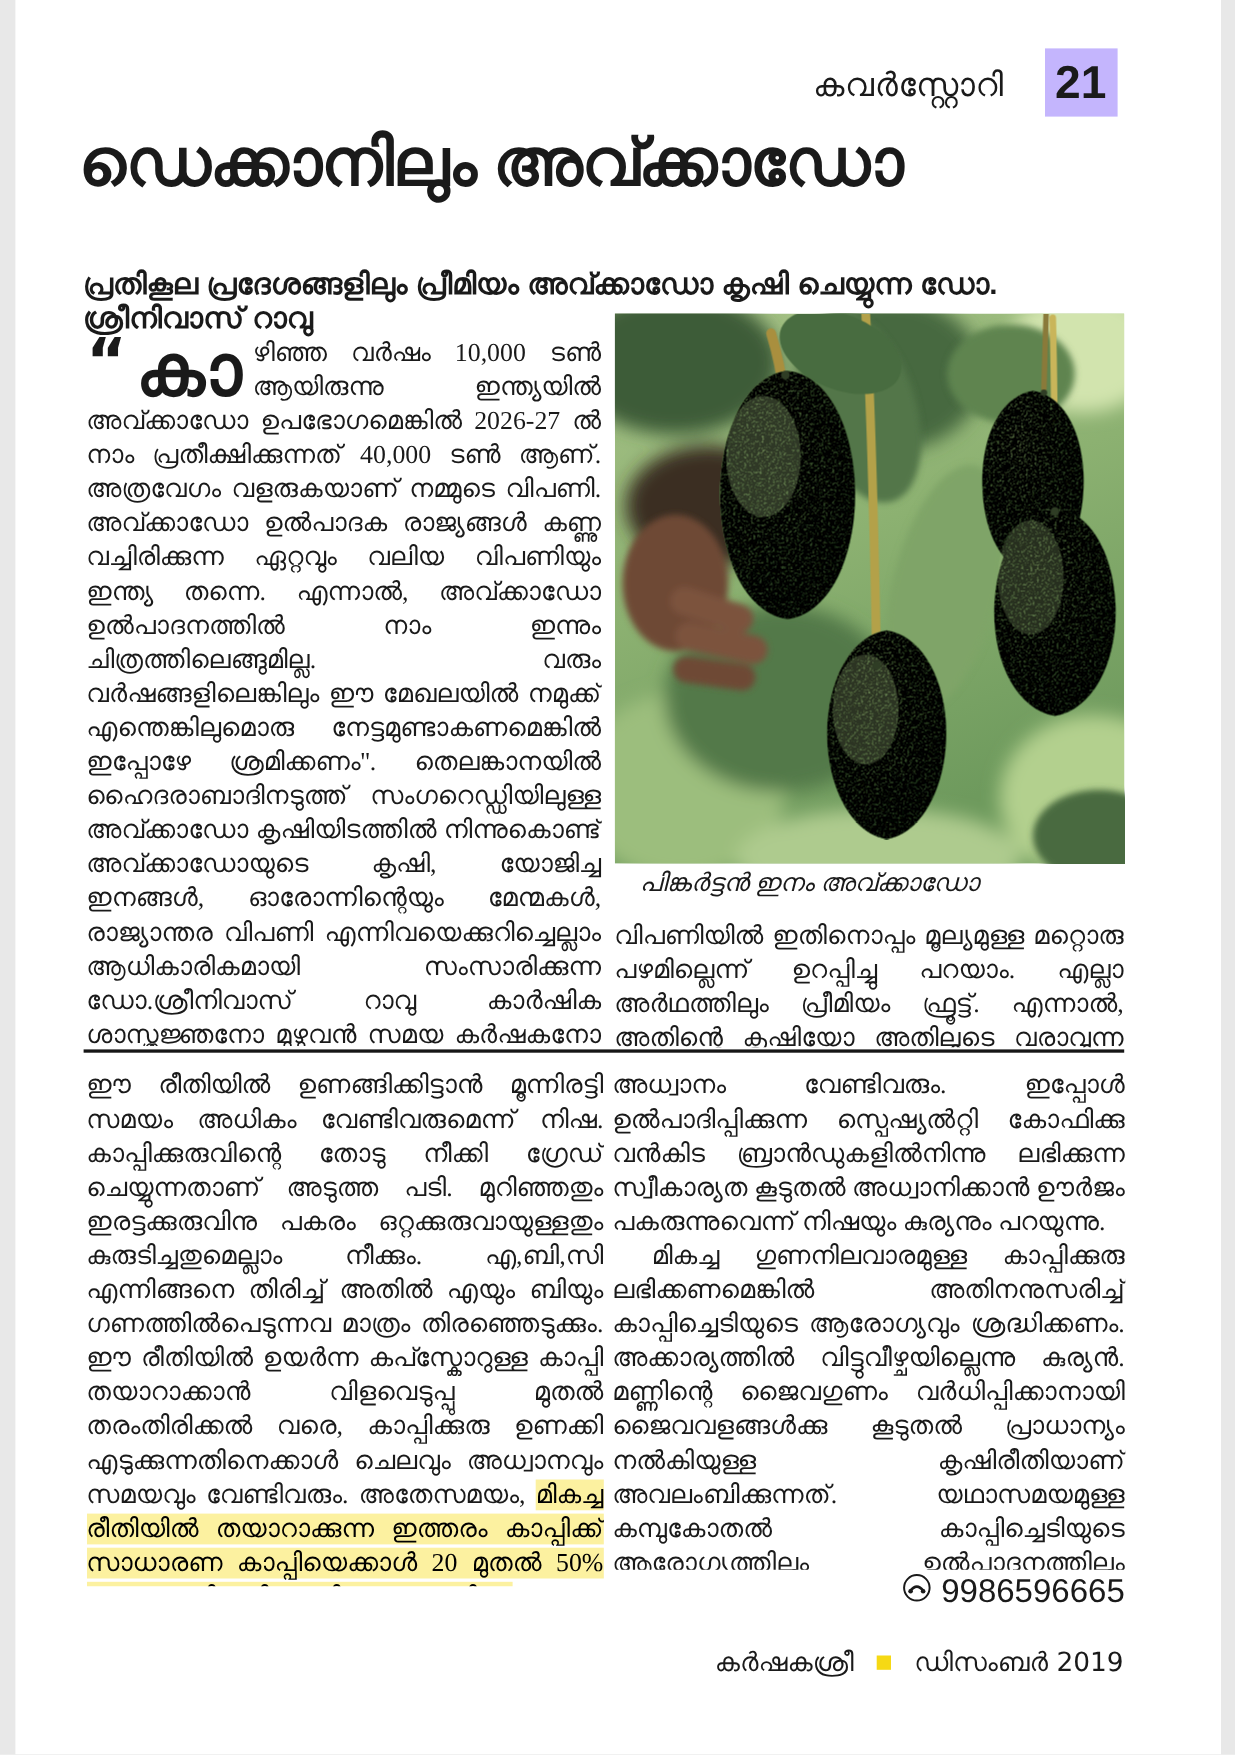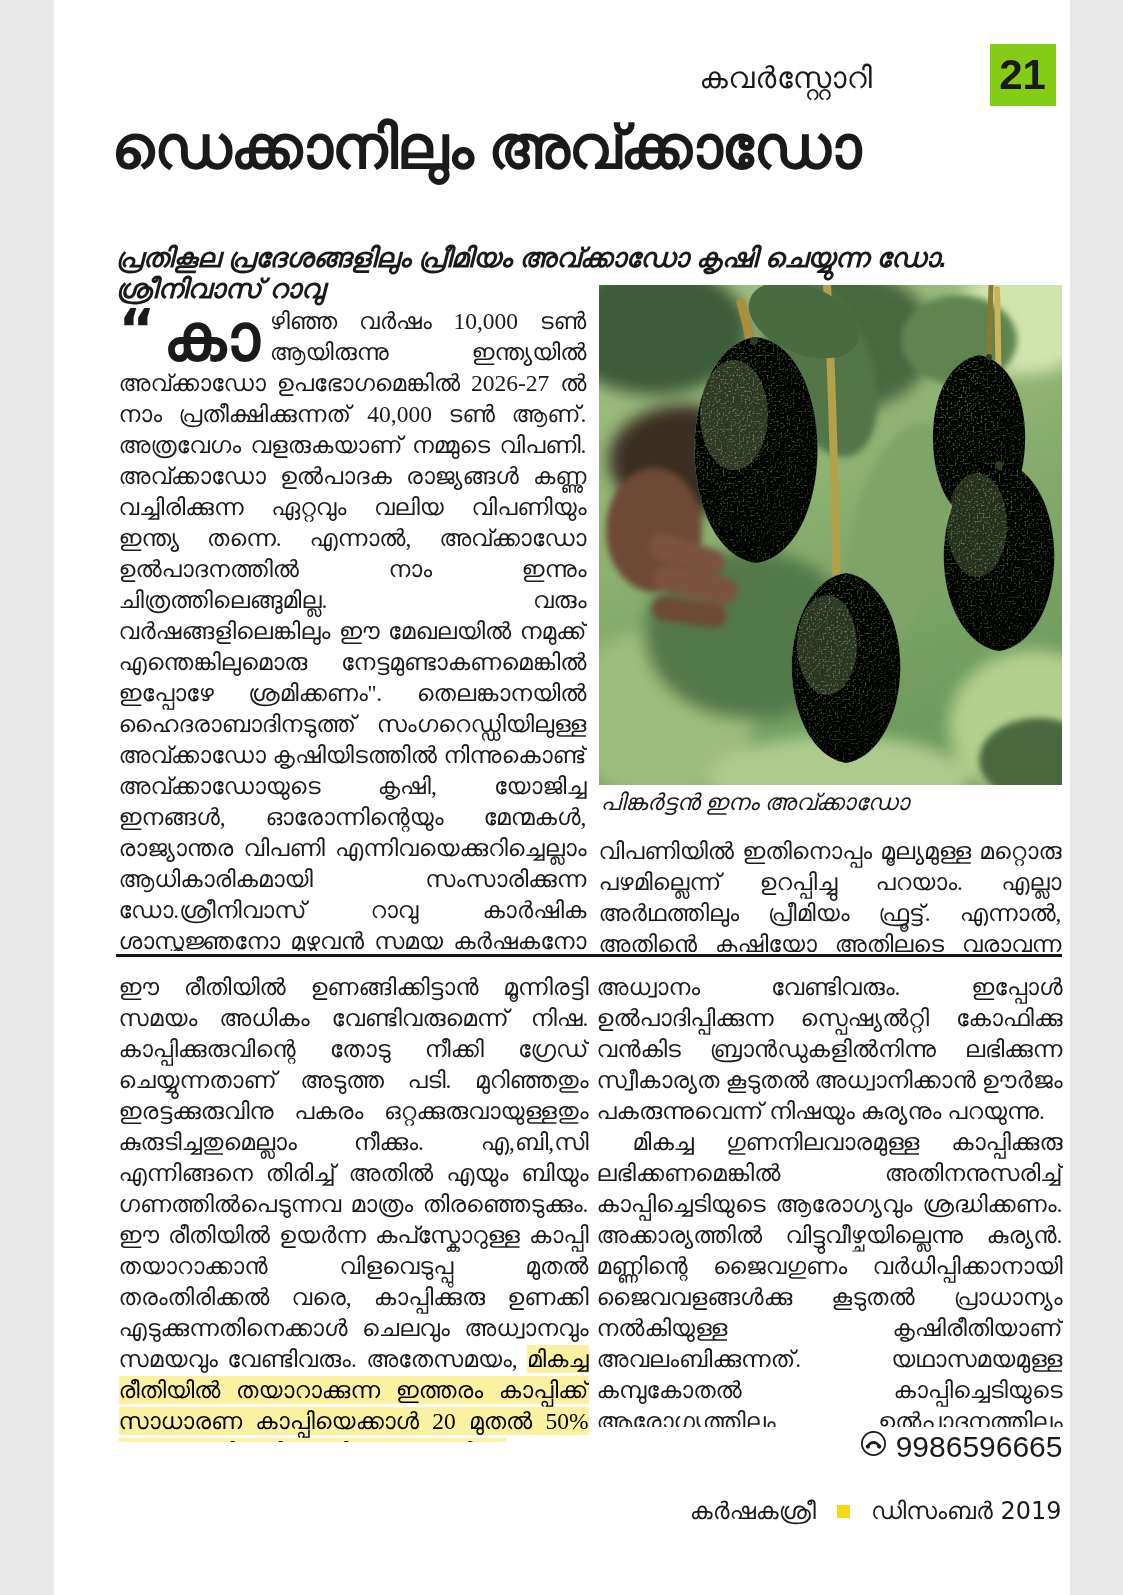--- a/index.html
+++ b/index.html
@@ -1,41 +1,41 @@
 <!DOCTYPE html>
 <html><head>
 <meta charset="utf-8">
 <style>
   html,body{margin:0;padding:0;background:#e8e8e8;}
-  .page{position:relative;width:1016px;height:1595px;background:#ffffff;overflow:hidden;
+  .page{position:relative;width:1096px;height:1595px;background:#ffffff;overflow:hidden;
         color:#1a1a1a;font-family:"Liberation Serif","DejaVu Serif",serif;margin:0 auto;}
   
   .kicker{position:absolute;top:60px;right:197px;font-size:30px;letter-spacing:.5px;
           font-family:"DejaVu Sans","Liberation Sans",sans-serif;}
   .pagenum{position:absolute;left:936px;top:44px;width:66px;height:62px;display:flex;
            align-items:center;justify-content:center;font-size:42px;font-weight:bold;
            font-family:"Liberation Sans","DejaVu Sans",sans-serif;}
   
   .title{position:absolute;left:58px;top:116px;width:1020px;margin:0;font-size:60px;line-height:1.05;
          font-weight:800;letter-spacing:-1px;font-family:"Liberation Sans","DejaVu Sans",sans-serif;}
   .subtitle{position:absolute;left:62px;top:243px;width:980px;margin:0;font-size:27px;font-weight:bold;
-            font-family:"Liberation Sans","DejaVu Sans",sans-serif;font-style:italic;}
+            font-family:"Liberation Sans","DejaVu Sans",sans-serif;}
   
   .bodytext{font-size:23.5px;line-height:31px;text-align:justify;}
   .bodytext p{margin:0;}
   .indent{text-indent:36px;}
   .col1{position:absolute;left:65px;top:306px;width:468px;height:645px;overflow:hidden;}
   .col2{position:absolute;left:545px;top:836px;width:463px;height:116px;overflow:hidden;}
   .lead{float:left;margin:2px 10px 0 0;display:flex;align-items:flex-start;}
   .qmark{font-size:56px;line-height:42px;font-weight:bold;margin-right:8px;
          font-family:"DejaVu Sans","Liberation Sans",sans-serif;}
   .dropcap{font-size:66px;line-height:60px;font-weight:bold;}
   
   .photo{position:absolute;left:545px;top:285px;width:463px;height:500px;display:block;}
-  .caption{position:absolute;left:547px;top:790px;width:463px;font-style:italic;font-size:23px;}
+  .caption{position:absolute;left:568px;top:790px;width:463px;font-style:italic;font-size:23px;}
   
   .rule{position:absolute;left:62px;top:954px;width:946px;height:3px;background:#161616;}
   
   .bl{position:absolute;left:65px;top:972px;width:470px;height:470px;overflow:hidden;}
   .br{position:absolute;left:543px;top:972px;width:466px;height:455px;overflow:hidden;}
   mark.hl{padding:1px 0;}
   
   .phone-line{position:absolute;left:543px;top:1430px;width:466px;display:flex;justify-content:flex-end;
               align-items:flex-start;gap:9px;font-size:30px;font-family:"Liberation Sans","DejaVu Sans",sans-serif;}
   .insta-line{position:absolute;left:543px;top:1462px;width:466px;text-align:right;font-size:26px;
@@ -43,21 +43,21 @@
   .footer{position:absolute;left:483px;top:1497px;width:525px;display:flex;justify-content:flex-end;
           align-items:center;gap:21px;font-size:24px;font-family:"DejaVu Sans","Liberation Sans",sans-serif;}
   .sq{width:13px;height:13px;display:inline-block;}
 </style>
 </head>
 <body>
 
 <div class="page" style="color: rgb(26, 26, 26);">
 
   <div class="kicker">കവർസ്റ്റോറി</div>
-  <div class="pagenum" style="background: #84cc16;">21</div>
+  <div class="pagenum" style="background: #c4b5fd;">21</div>
 
   <h1 class="title">ഡെക്കാനിലും അവ്ക്കാഡോ</h1>
   <h2 class="subtitle">പ്രതികൂല പ്രദേശങ്ങളിലും പ്രീമിയം അവ്ക്കാഡോ കൃഷി ചെയ്യുന്ന ഡോ. ശ്രീനിവാസ് റാവു</h2>
 
   <div class="col1 bodytext">
     <p>
       <span class="lead">
         <span class="qmark">“</span>
         <span class="dropcap">കാ</span>
       </span>

